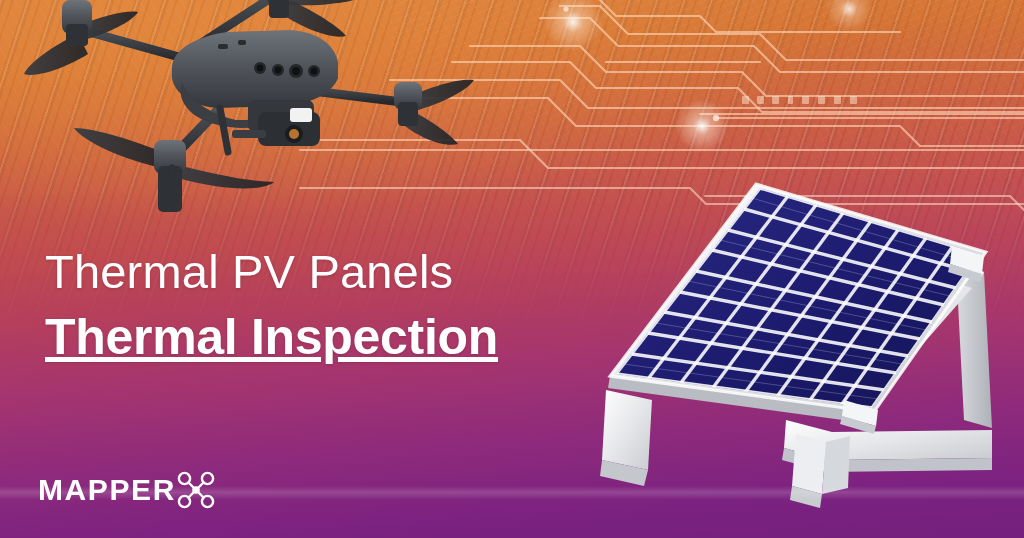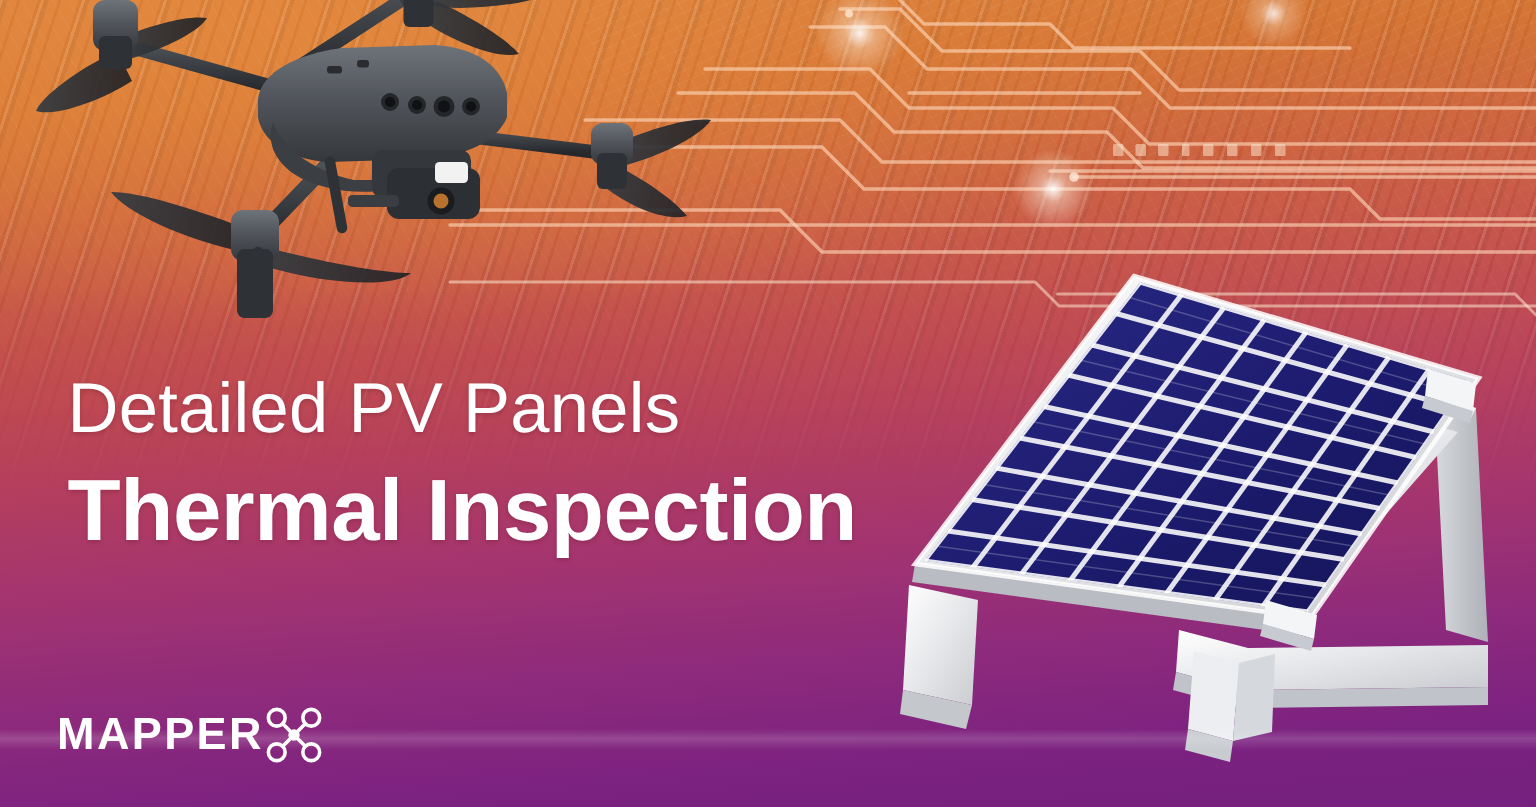--- a/index.html
+++ b/index.html
@@ -58,23 +58,24 @@
   .glow{position:absolute;border-radius:50%;pointer-events:none;}
 
   
   .headline{position:absolute;left:45px;top:248px;}
   .h-line1{
     font-size:47px;font-weight:400;color:#ffffff;letter-spacing:.2px;
     line-height:1.0;white-space:nowrap;
     text-shadow:0 1px 3px rgba(90,20,40,.28);
   }
   .h-line2{
-    font-size:58px;font-weight:700;color:#ffffff;letter-spacing:-.3px;
+    font-size:50px;font-weight:700;color:#ffffff;letter-spacing:-.3px;
     line-height:1.0;margin-top:17px;white-space:nowrap;
     text-shadow:0 1px 3px rgba(90,20,40,.28);
+    text-decoration:underline;
   }
 
   
   .logo{position:absolute;left:38px;top:470px;display:flex;align-items:center;gap:2px;}
   .logo-text{
     font-size:30px;font-weight:700;color:#ffffff;letter-spacing:1.6px;
     line-height:1;
   }
   .logo-mark{width:40px;height:40px;display:block;margin-left:-2px;}
 
@@ -311,21 +312,21 @@
 
     <g>
       <polygon points="352,78 384,88 382,106 350,96" fill="#f4f5f7"></polygon>
       <polygon points="350,96 382,106 380,114 348,104" fill="#c7cad0"></polygon>
       <polygon points="244,232 278,242 276,258 242,248" fill="#f4f5f7"></polygon>
       <polygon points="242,248 276,258 274,266 240,256" fill="#c7cad0"></polygon>
     </g>
   </svg>
 
   <div class="headline">
-    <div class="h-line1">Detailed PV Panels</div>
+    <div class="h-line1">Thermal PV Panels</div>
     <div class="h-line2">Thermal Inspection</div>
   </div>
 
   <div class="logo">
     <span class="logo-text">MAPPER</span>
     <svg class="logo-mark" viewBox="0 0 40 40">
       <g fill="none" stroke="#ffffff" stroke-width="2.4" stroke-linecap="round" stroke-linejoin="round">
         <line x1="12.5" y1="12.5" x2="27.5" y2="27.5"></line>
         <line x1="27.5" y1="12.5" x2="12.5" y2="27.5"></line>
         <circle cx="8.5" cy="8.5" r="5.6"></circle>

